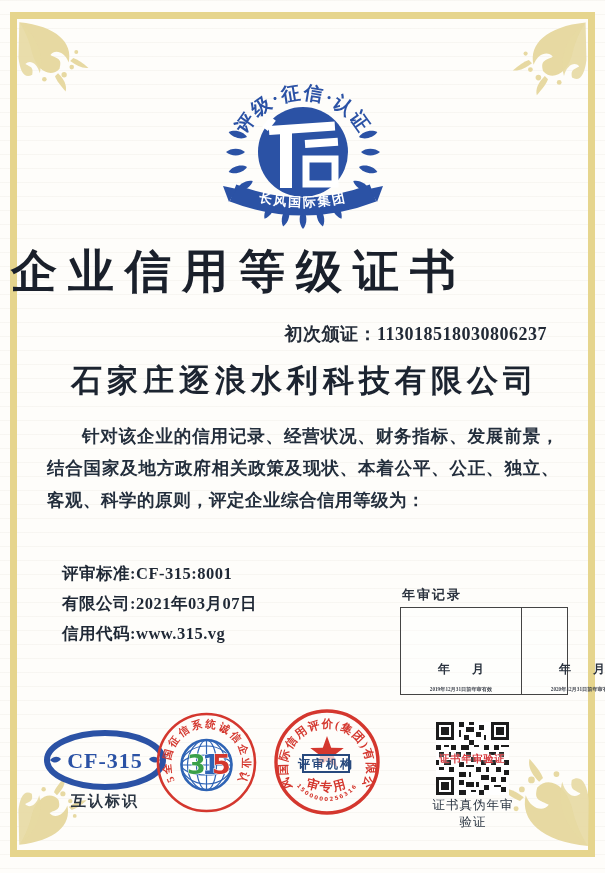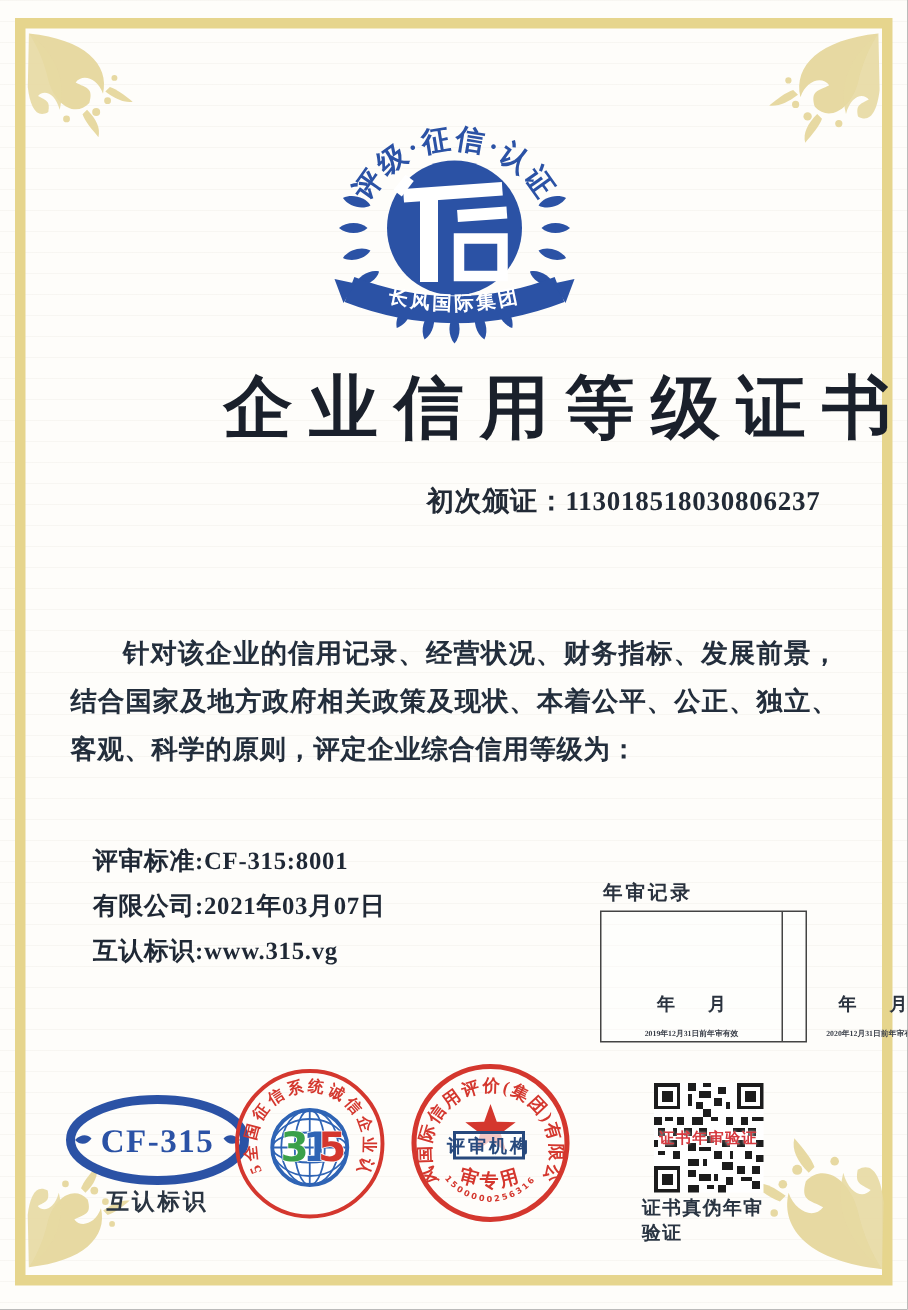--- a/index.html
+++ b/index.html
@@ -12,55 +12,55 @@
   .frame{position:absolute;left:10px;right:10px;top:12px;bottom:16px;border:7px solid #e6d58d;pointer-events:none;}
   .corner{position:absolute;color:#e7d9a2;}
   .corner svg{display:block;width:100%;height:100%;}
   .corner.tl{left:17px;top:20px;width:76px;height:76px;}
   .corner.tr{right:17px;top:20px;width:80px;height:80px;transform:scaleX(-1);}
   .corner.bl{left:17px;bottom:26px;width:74px;height:74px;transform:scaleY(-1);}
   .corner.br{right:14px;bottom:24px;width:96px;height:96px;transform:scale(-1,-1);}
 
   .logo{position:absolute;top:76px;left:50%;transform:translateX(-50%);width:240px;height:156px;}
 
-  .title{position:absolute;top:241px;left:0;right:0;text-align:right;
+  .title{position:absolute;top:241px;left:0;right:12px;text-align:left;
     font-size:46px;font-weight:bold;letter-spacing:11px;text-indent:11px;color:#1a202b;}
   .credit{position:absolute;top:322px;right:58px;font-size:18px;font-weight:bold;color:#222a36;letter-spacing:0.5px;}
   .company{position:absolute;top:360px;left:0;right:0;text-align:center;
     font-size:31px;font-weight:bold;letter-spacing:5px;text-indent:5px;color:#1c2430;}
   .para{position:absolute;top:421px;left:47px;right:46px;
     font-size:17.5px;line-height:32px;color:#232e3c;font-weight:bold;
     text-align:justify;text-indent:2em;letter-spacing:0.5px;font-family:Liberation Mono, monospace;}
   .grade{position:absolute;top:516px;left:0;right:0;text-align:center;
     font-size:47px;font-weight:bold;letter-spacing:9px;text-indent:9px;color:#d63e4a;}
 
   .details{position:absolute;top:559px;left:62px;font-size:16.5px;font-weight:bold;color:#1f2835;line-height:30px;}
   .details div{white-space:nowrap;letter-spacing:0.5px;}
 
-  .annual{position:absolute;top:586px;left:400px;width:138px;color:#2a323e;}
+  .annual{position:absolute;top:586px;left:400px;width:168px;color:#2a323e;}
   .annual-title{font-size:13px;font-weight:bold;letter-spacing:2px;margin:0 0 3px 2px;}
   .annual-box{display:flex;border:1px solid #444;height:86px;background:rgba(255,255,255,0.4);}
   .annual-cell{flex:1;display:flex;flex-direction:column;justify-content:flex-end;align-items:center;padding-bottom:1px;}
   .annual-cell + .annual-cell{border-left:1px solid #444;}
   .ym{font-size:12px;font-weight:bold;display:flex;gap:22px;margin-bottom:1px;}
   .note{font-size:10px;transform:scale(0.52);transform-origin:center bottom;white-space:nowrap;color:#3a3f49;font-weight:bold;}
 
   .seal{position:absolute;}
   .seal svg{display:block;width:100%;height:100%;}
   .seal-cf{left:42px;top:726px;width:126px;height:68px;}
   .cf-label{position:absolute;left:60px;top:792px;width:90px;text-align:center;font-size:15px;font-weight:bold;color:#2a3542;letter-spacing:2px;}
   .seal-globe{left:156px;top:712px;width:101px;height:101px;}
   .seal-red{left:271px;top:708px;width:112px;height:112px;}
   .qr{position:absolute;left:436px;top:722px;width:73px;height:73px;}
   .qr svg{display:block;width:100%;height:100%;}
   .qr-overlay{position:absolute;left:0;right:0;top:30px;text-align:center;
     font-size:10px;font-weight:bold;color:#d6393f;letter-spacing:1px;
     text-shadow:0 0 2px #fff;}
-  .qr-caption{position:absolute;left:428px;top:797px;width:90px;
-    font-size:12.5px;font-weight:bold;color:#2a3542;letter-spacing:1px;}
+  .qr-caption{position:absolute;left:428px;top:797px;width:90px;text-align:center;
+    font-size:12.5px;font-weight:normal;color:#2a3542;letter-spacing:1px;}
 </style>
 </head>
 <body>
 
 <div class="certificate">
 
   <svg width="0" height="0" style="position:absolute">
     <defs>
       <symbol id="flourish" viewBox="0 0 100 100">
         <g fill="currentColor">
@@ -146,26 +146,27 @@
         <path d="M 200,110 L 186,113 L 194,126 Z" fill="#2b52a5"></path>
         <text font-size="13" font-weight="bold" fill="#ffffff" letter-spacing="2" font-family="Liberation Serif,serif">
           <textPath href="#bannerPath" startOffset="50%" text-anchor="middle">长风国际集团</textPath>
         </text>
       </g>
     </svg>
   </div>
 
   <div class="title">企业信用等级证书</div>
   <div class="credit"><span>初次颁证：</span><span>113018518030806237</span></div>
+  <div class="company">石家庄逐浪水利科技有限公司</div>
   <div class="para">针对该企业的信用记录、经营状况、财务指标、发展前景，结合国家及地方政府相关政策及现状、本着公平、公正、独立、客观、科学的原则，评定企业综合信用等级为：</div>
 
   <div class="details">
     <div>评审标准:CF-315:8001</div>
     <div>有限公司:2021年03月07日</div>
-    <div>互认标识:www.315.vg</div>
+    <div>信用代码:www.315.vg</div>
   </div>
 
   <div class="annual">
     <div class="annual-title">年审记录</div>
     <div class="annual-box">
       <div class="annual-cell">
         <div class="ym">
             <span>年</span>
             <span>月</span>
           </div>

